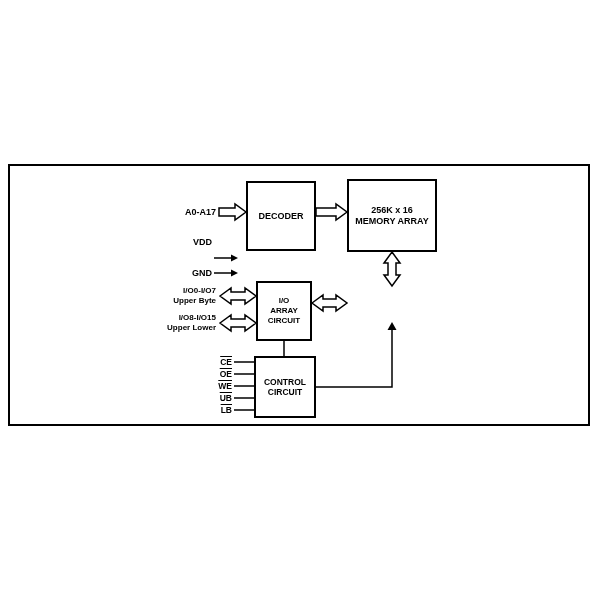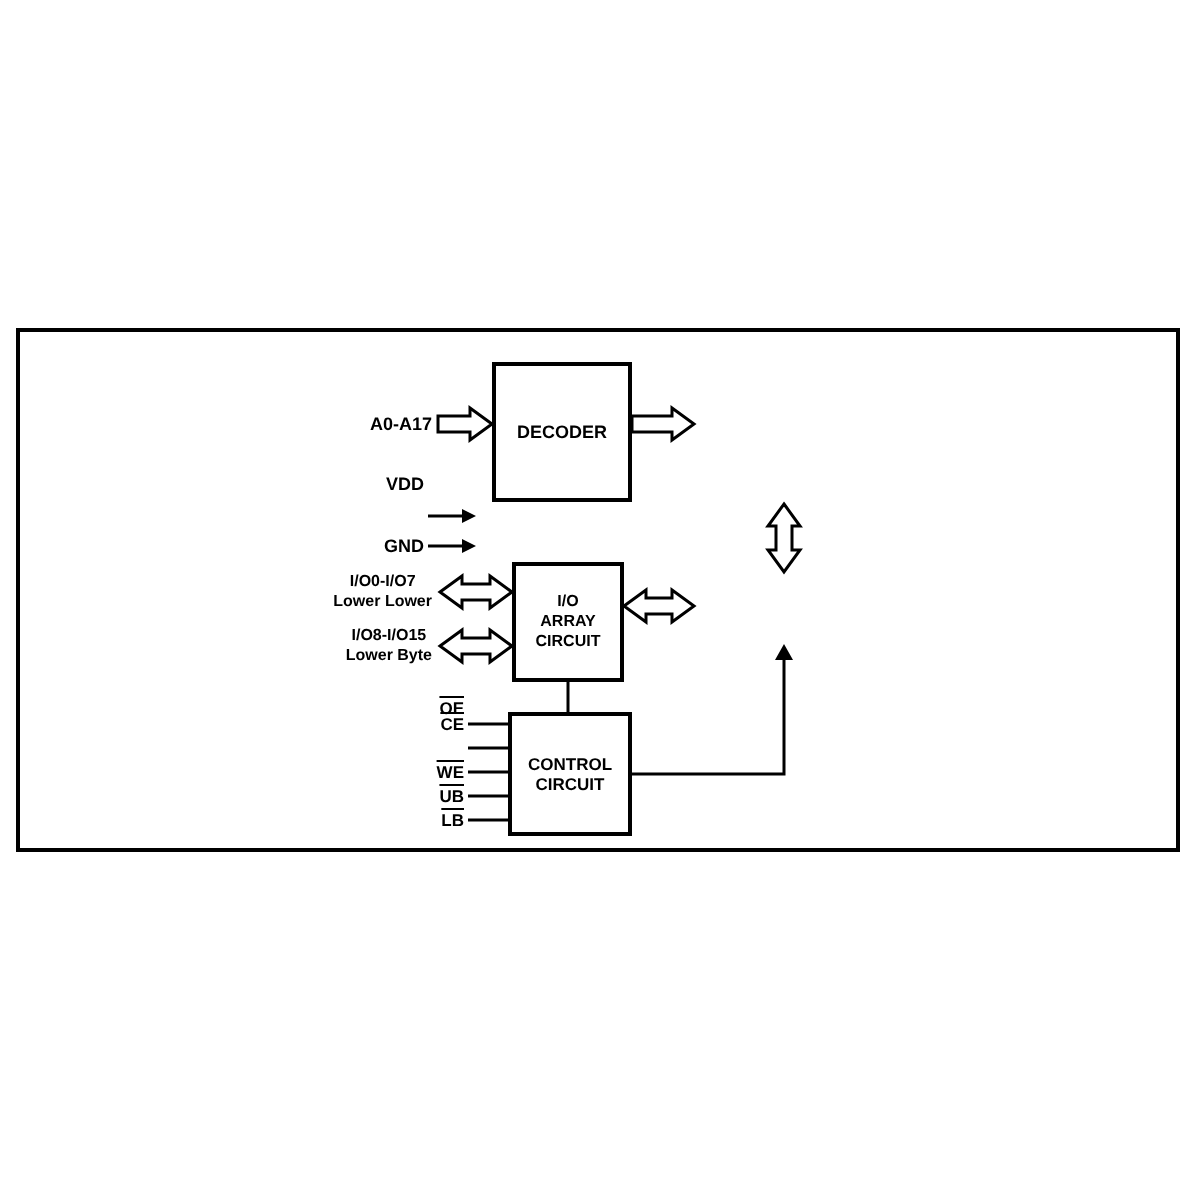--- a/index.html
+++ b/index.html
@@ -37,31 +37,31 @@
   #columnio-box{left:347px; top:286px; width:90px; height:36px;}
   #iodata-box{left:256px; top:281px; width:56px; height:60px;}
   #iodata-box span{font-size:8px;line-height:10px;}
   #control-box{left:254px; top:356px; width:62px; height:62px;}
   #control-box span{font-size:8.5px;line-height:10px;}
 
   .lbl{
     position:absolute;
     color:#000;
     font-weight:bold;
-    text-align:center;
+    text-align:right;
     z-index:3;
   }
   #lbl-a0a17{right:384px; top:206px; font-size:9px; line-height:12px;}
   #lbl-vdd{right:388px; top:236px; font-size:9px; line-height:12px;}
   #lbl-gnd{right:388px; top:267px; font-size:9px; line-height:12px;}
   #lbl-iolower{right:384px; top:286px; font-size:8px; line-height:10px;}
   #lbl-ioupper{right:384px; top:313px; font-size:8px; line-height:10px;}
   .ctl-lbl{right:368px; font-size:8.5px; line-height:12px;}
   #ctl-0{top:356px;}
-  #ctl-1{top:348px;}
+  #ctl-1{top:368px;}
   #ctl-2{top:380px;}
   #ctl-3{top:392px;}
   #ctl-4{top:404px;}
   .ovl{text-decoration:overline;margin-left:36px;}
 
   svg#wires{
     position:absolute; left:0; top:0;
     width:600px; height:600px;
     z-index:2;
   }
@@ -105,46 +105,50 @@
     <line class="wire" x1="284" y1="341" x2="284" y2="356"></line>
 
     <polyline class="wire" points="316,387 392,387 392,329"></polyline>
     <polygon class="solidhead" points="392,322 387.5,330 396.5,330"></polygon>
   </svg>
 
   <div class="box" id="decoder-box">
     <span>DECODER</span>
   </div>
 
+  <div class="box" id="memory-box">
+    <span>256K x 16</span>
+    <span>MEMORY ARRAY</span>
+  </div>
 
 
   <div class="box" id="iodata-box">
     <span>I/O</span>
     <span>ARRAY</span>
     <span>CIRCUIT</span>
   </div>
 
   <div class="box" id="control-box">
     <span>CONTROL</span>
     <span>CIRCUIT</span>
   </div>
 
   <div class="lbl" id="lbl-a0a17">A0-A17</div>
 
   <div class="lbl" id="lbl-vdd">VDD</div>
   <div class="lbl" id="lbl-gnd">GND</div>
 
   <div class="lbl" id="lbl-iolower">
     <span>I/O0-I/O7</span><br>
-    <span>Lower Lower</span>
+    <span>Upper Byte</span>
   </div>
 
   <div class="lbl" id="lbl-ioupper">
     <span>I/O8-I/O15</span><br>
-    <span>Lower Byte</span>
+    <span>Upper Lower</span>
   </div>
 
   <div class="lbl ctl-lbl ovl" id="ctl-0">CE</div>
   <div class="lbl ctl-lbl ovl" id="ctl-1">OE</div>
   <div class="lbl ctl-lbl ovl" id="ctl-2">WE</div>
   <div class="lbl ctl-lbl ovl" id="ctl-3">UB</div>
   <div class="lbl ctl-lbl ovl" id="ctl-4">LB</div>
 
 </div>
 

